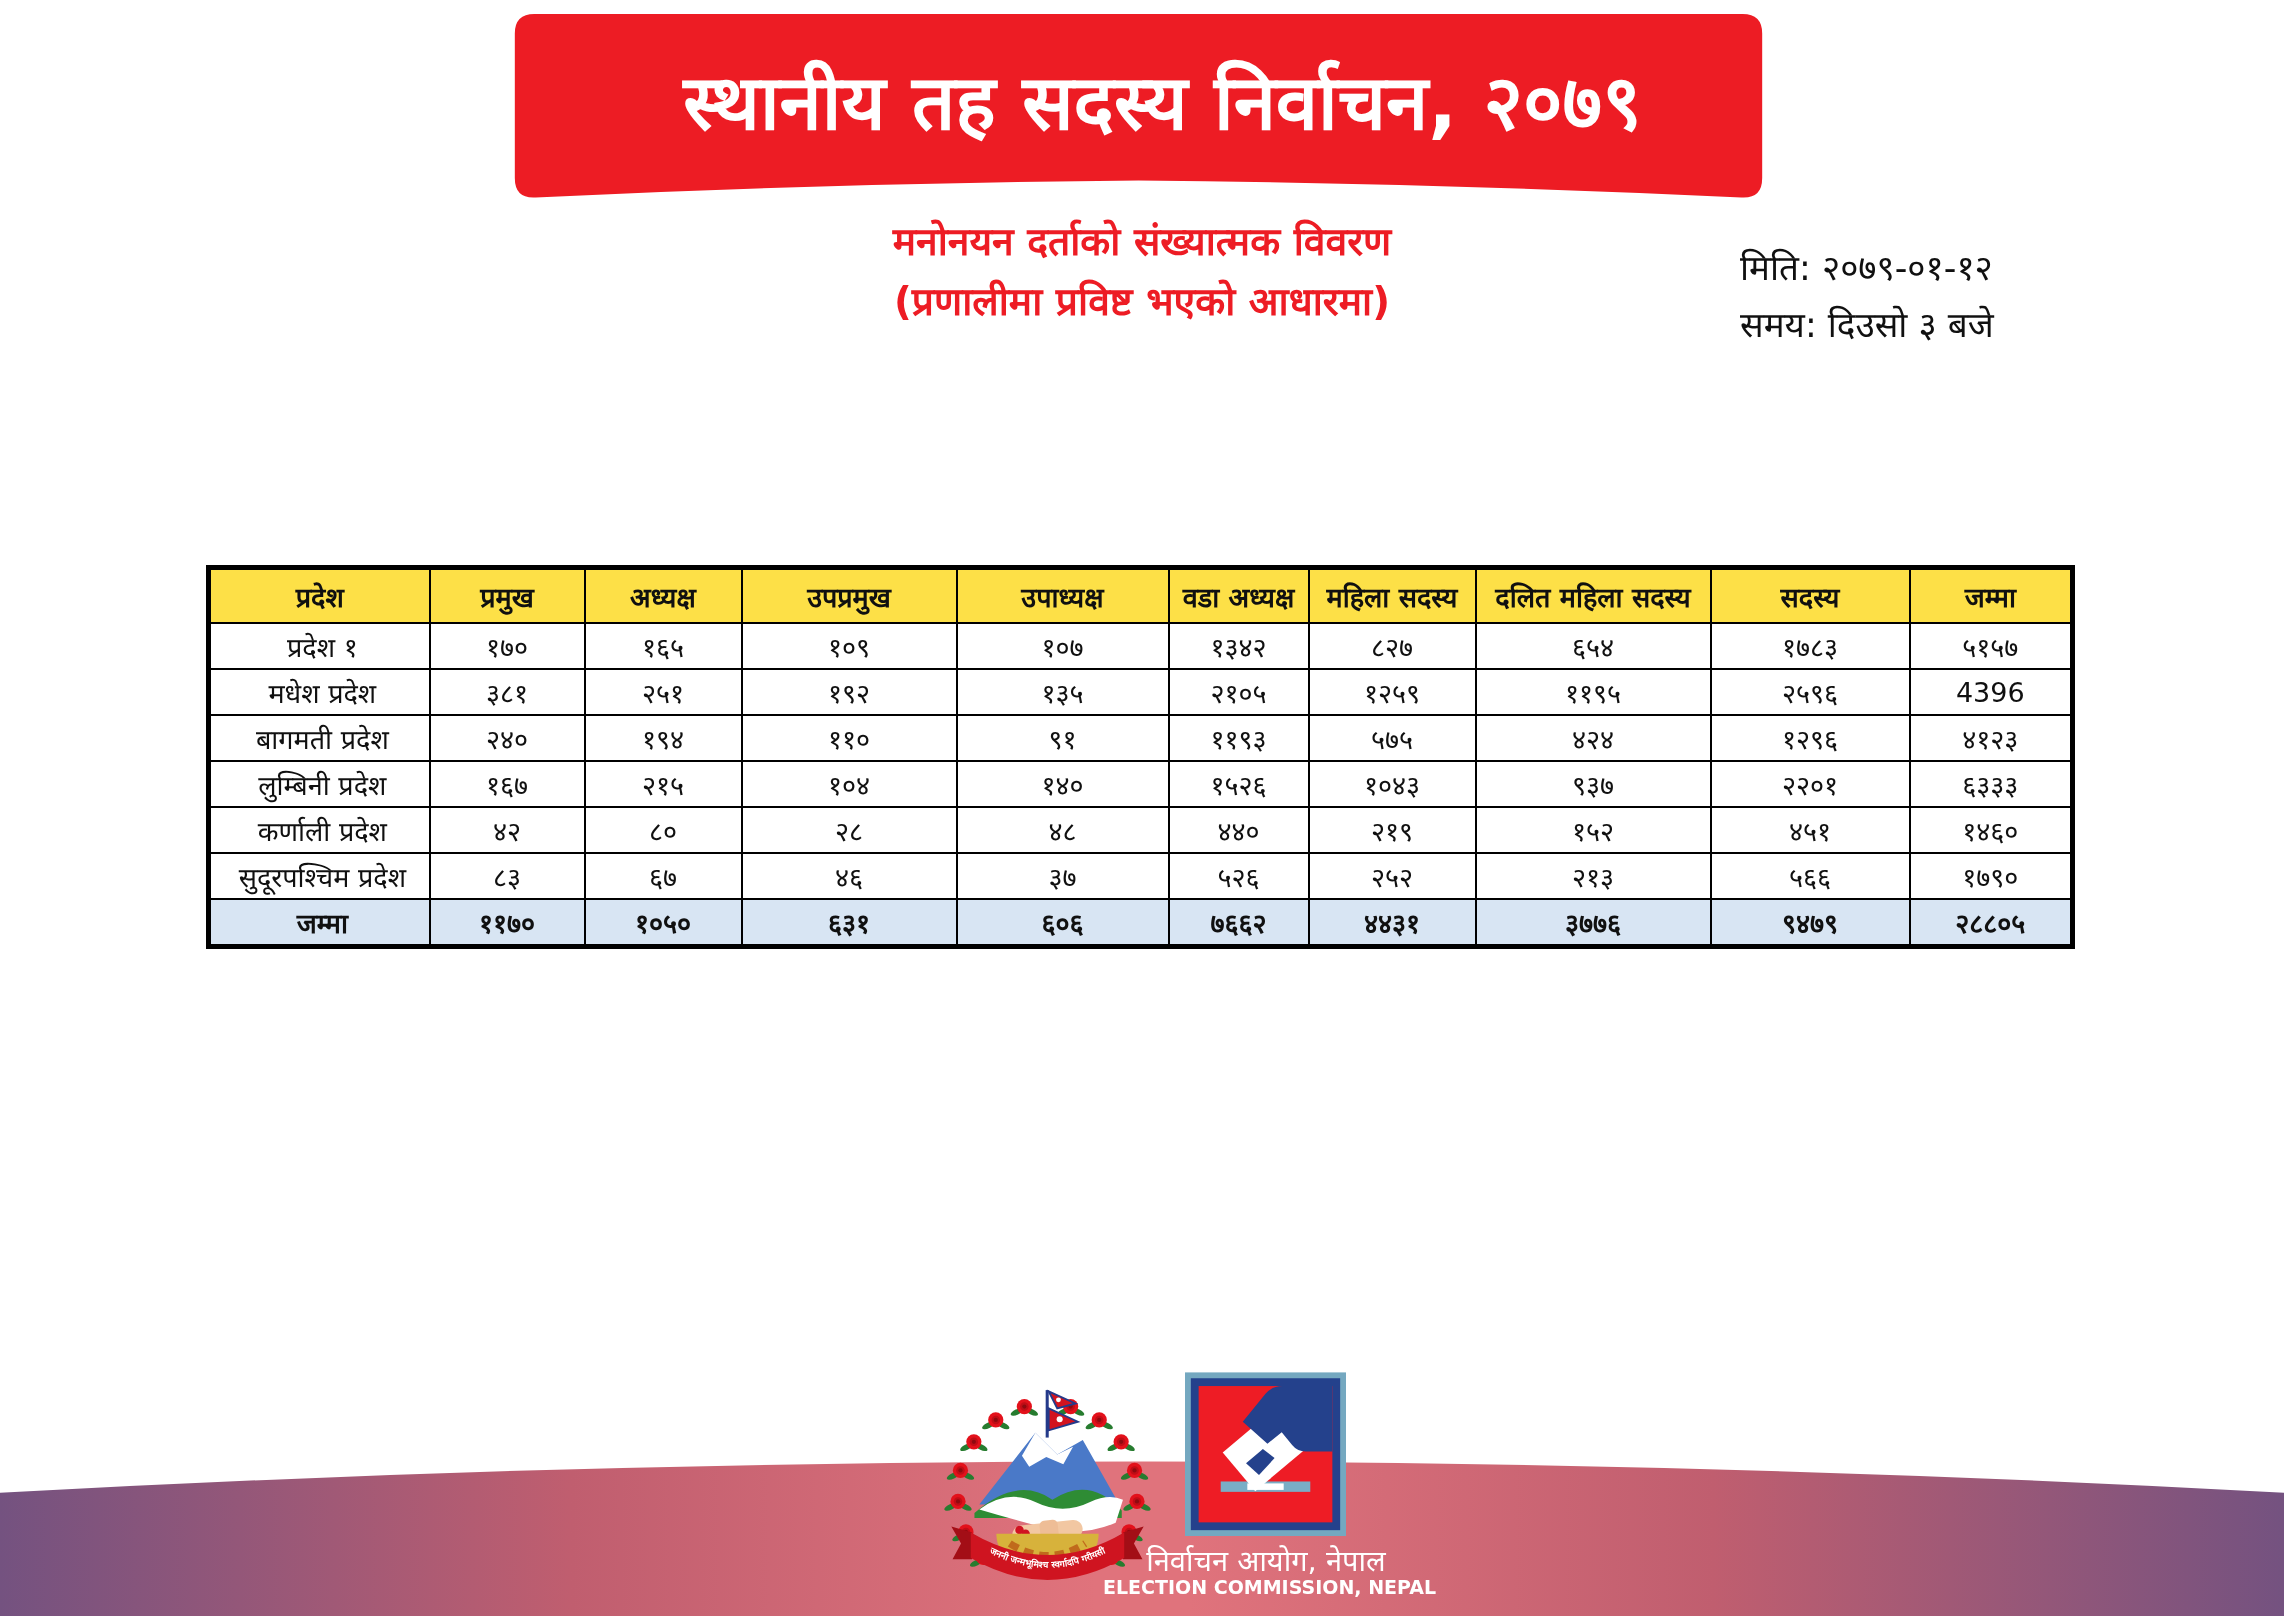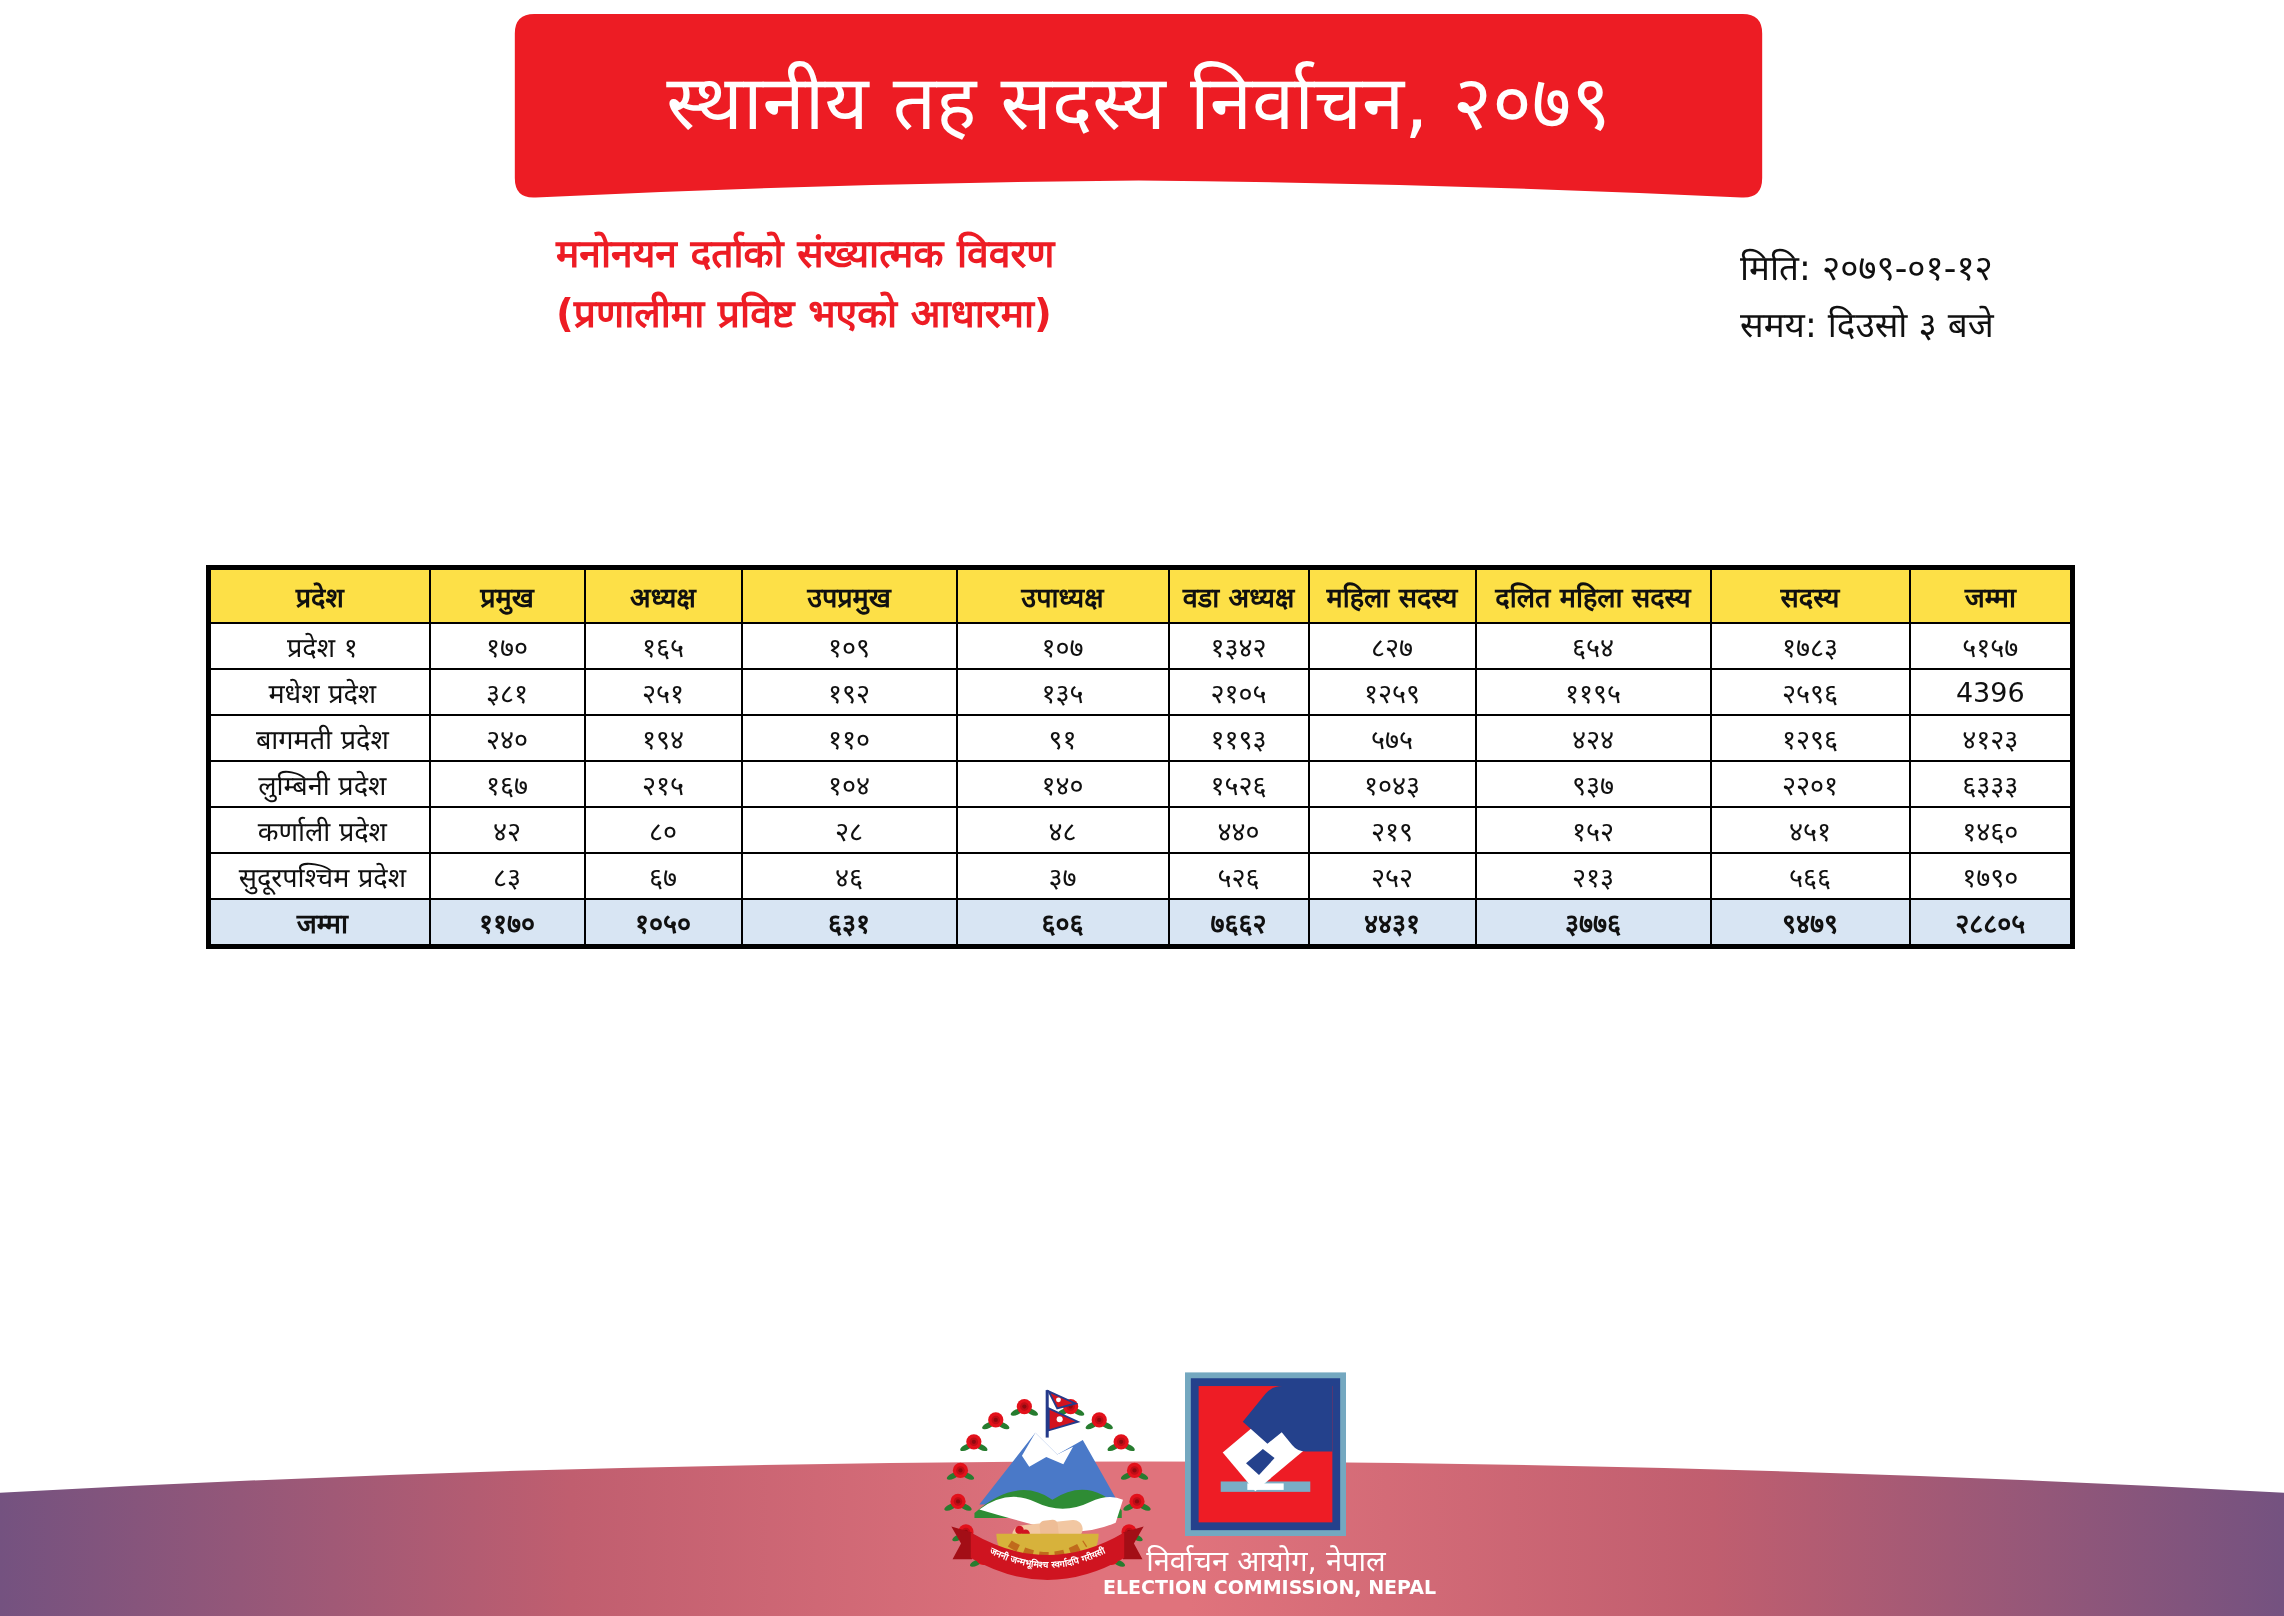--- a/index.html
+++ b/index.html
@@ -5,25 +5,25 @@
   html,body{margin:0;padding:0;}
   body{
     width:2284px;height:1616px;position:relative;background:#ffffff;
     font-family:"DejaVu Sans", sans-serif;overflow:hidden;color:#101010;
   }
   
   .banner-svg{position:absolute;left:514px;top:14.3px;width:1249px;height:186px;}
   .banner-title{
     position:absolute;left:514px;top:22px;width:1249px;height:155px;
     display:flex;align-items:center;justify-content:center;
-    color:#ffffff;font-size:76px;font-weight:400;white-space:nowrap;
+    color:#ffffff;font-size:76px;font-weight:700;white-space:nowrap;padding-left:24px;
   }
   
   .subtitle{
-    position:absolute;left:556px;top:224px;width:1172px;
+    position:absolute;left:556px;top:212px;width:1172px;text-align:center;
     color:#ed1c24;font-size:39px;font-weight:700;line-height:60px;white-space:nowrap;
   }
   .datetime{
     position:absolute;left:1740px;top:240px;font-size:35px;font-weight:500;
     line-height:57px;color:#101010;white-space:nowrap;
   }
   
   table.data-table{
     position:absolute;left:206px;top:565px;width:1863px;
     border-collapse:collapse;table-layout:fixed;background:#fff;

